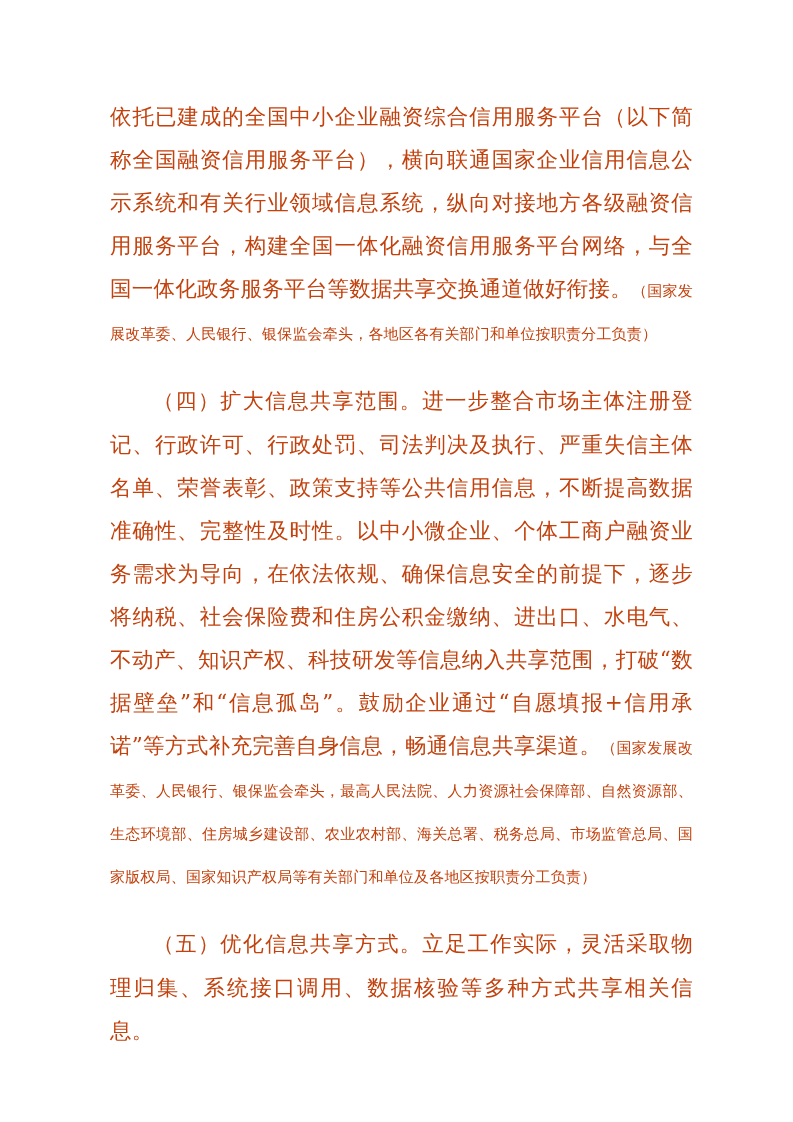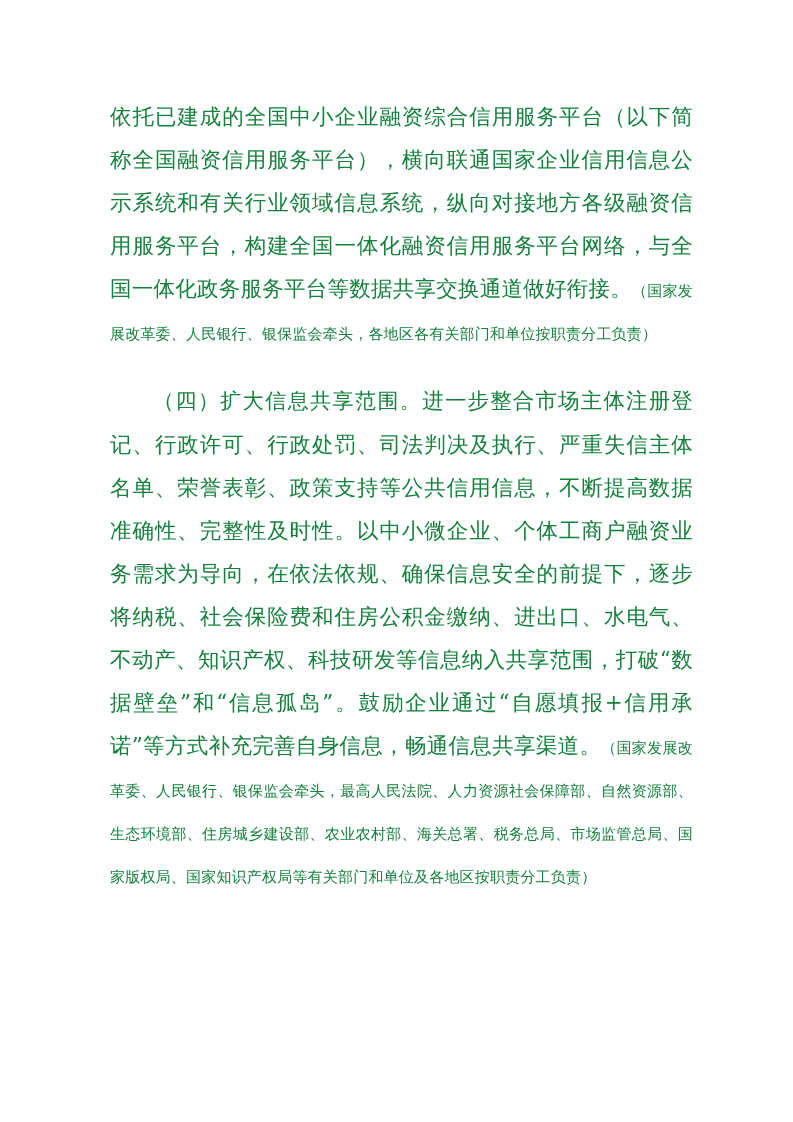--- a/index.html
+++ b/index.html
@@ -28,21 +28,21 @@
   p {
     margin: 0;
     padding: 0;
   }
   .para {
     font-size: 21.5px;
     line-height: 43px;
     text-align: justify;
     text-justify: inter-ideograph;
     letter-spacing: 0.2px;
-    color: #15803d;
+    color: #c2410c;
     margin-bottom: 0;
   }
   .para.indent {
     text-indent: 2em;
   }
   .heading-run {
     font-family: "DejaVu Sans", "Liberation Sans", sans-serif;
     font-weight: normal;
     font-size: 21px;
     letter-spacing: 0.5px;
@@ -69,15 +69,18 @@
     </p>
 
     <div class="spacer-md"></div>
 
     <p class="para indent">
       <span class="heading-run">（四）扩大信息共享范围。</span><span class="seg">进一步整合市场主体注册登记、行政许可、行政处罚、司法判决及执行、严重失信主体名单、荣誉表彰、政策支持等公共信用信息，不断提高数据准确性、完整性及时性。以中小微企业、个体工商户融资业务需求为导向，在依法依规、确保信息安全的前提下，逐步将纳税、社会保险费和住房公积金缴纳、进出口、水电气、不动产、知识产权、科技研发等信息纳入共享范围，打破“数据壁垒”和“信息孤岛”。鼓励企业通过“自愿填报+信用承诺”等方式补充完善自身信息，畅通信息共享渠道。</span><span class="inline-note">（国家发展改革委、人民银行、银保监会牵头，最高人民法院、人力资源社会保障部、自然资源部、生态环境部、住房城乡建设部、农业农村部、海关总署、税务总局、市场监管总局、国家版权局、国家知识产权局等有关部门和单位及各地区按职责分工负责）</span>
     </p>
 
     <div class="spacer-md"></div>
 
+    <p class="para indent">
+      <span class="heading-run">（五）优化信息共享方式。</span><span class="seg">立足工作实际，灵活采取物理归集、系统接口调用、数据核验等多种方式共享相关信息。</span>
+    </p>
 
   </div>
 </div>
 
 </body></html>

